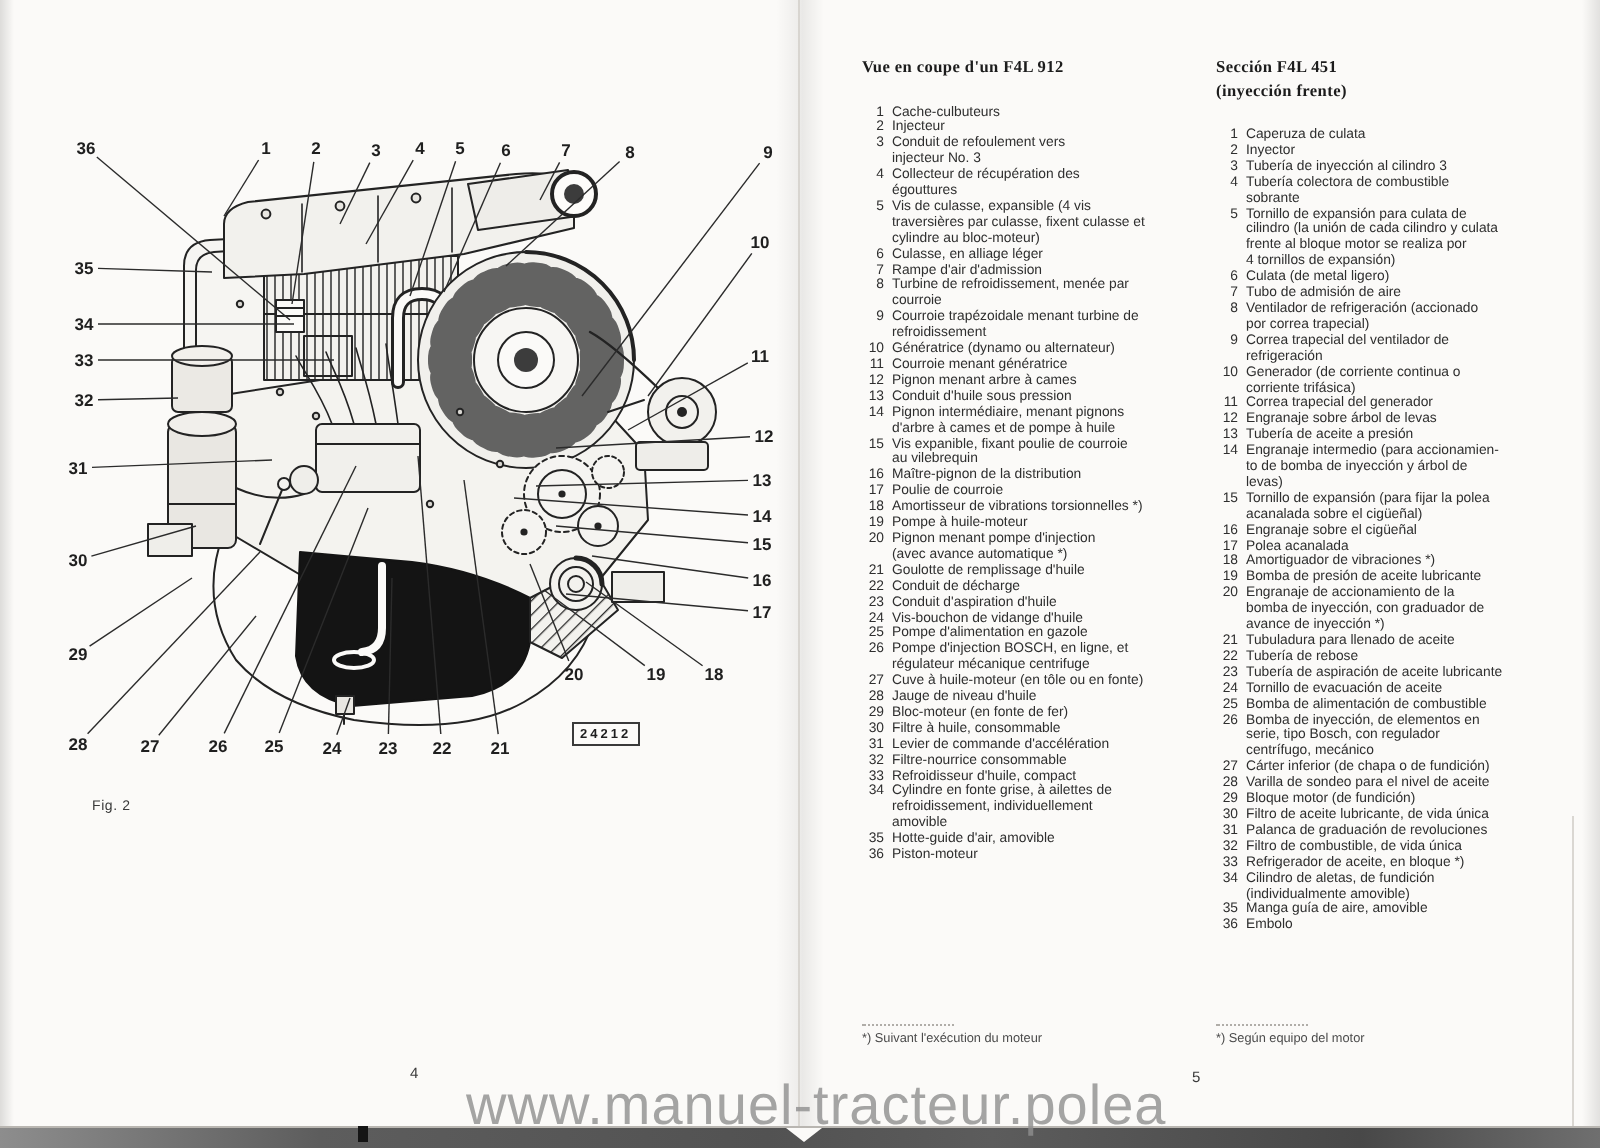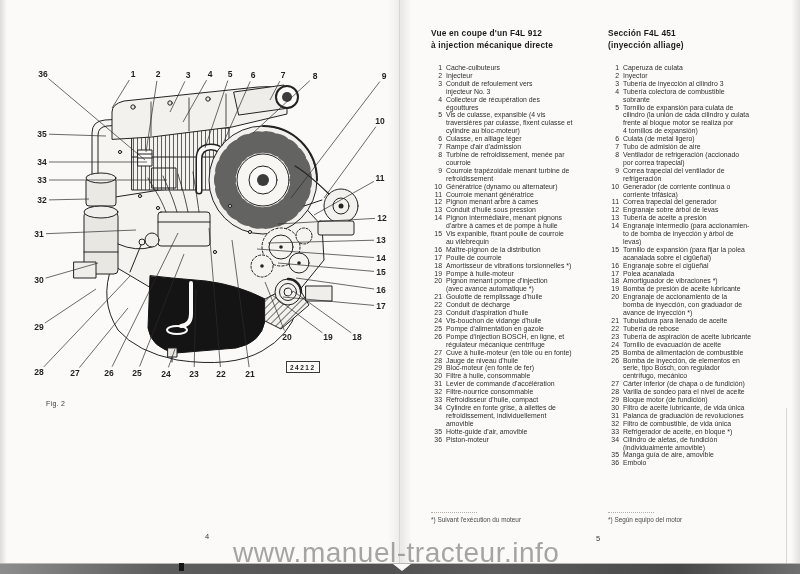--- a/index.html
+++ b/index.html
@@ -28,21 +28,21 @@
   .fig-label{position:absolute;left:46px;top:400px;font-size:7px;letter-spacing:.3px;color:#3a3a3a;}
   .plate{position:absolute;left:286px;top:361px;border:1px solid #3a3a3a;background:#fcfbf9;
     font-size:6.5px;font-weight:bold;letter-spacing:1.5px;padding:2px 3px 1px;color:#1e1e1e;}
   .pageno{position:absolute;font-size:7.5px;color:#3a3a3a;}
   #pn-left{left:205px;top:532px;}
   #pn-right{left:596px;top:534px;}
   
   .col{position:absolute;top:28px;color:#2e2e2e;}
   #col-fr{left:431px;width:170px;}
   #col-es{left:608px;width:184px;}
-  .col-title{font-size:8.3px;line-height:11.5px;font-weight:bold;color:#1c1c1c;letter-spacing:.2px;margin:0 0 13px 0;}
+  .col-title{font-size:8.3px;line-height:11.5px;font-weight:bold;color:#1c1c1c;letter-spacing:.2px;margin:0 0 13px 0;font-family:Liberation Serif, serif;}
   .col-title span{display:block;}
   .plist{font-size:6.9px;line-height:7.9px;}
   .plist .item{display:flex;align-items:flex-start;}
   .plist .num{flex:none;width:11px;text-align:right;margin-right:4px;}
   .plist .txt{white-space:pre-line;}
   .footnote{position:absolute;top:512px;font-size:6.4px;color:#4a4a4a;}
   #fn-fr{left:431px;} #fn-es{left:608px;}
   .footnote::before{content:"";display:block;width:46px;border-top:1px dotted #b0ada8;margin-bottom:3px;}
   
   .watermark{position:absolute;left:233px;top:537px;z-index:5;font-size:28px;letter-spacing:.5px;
@@ -236,21 +236,20 @@
       </g>
   </svg>
 
   <div class="fig-label">Fig. 2</div>
   <div class="plate">24212</div>
   <div class="pageno" id="pn-left">4</div>
 
   <div class="col" id="col-fr">
     <h2 class="col-title">
       <span>Vue en coupe d'un F4L 912</span>
-      <span>à injection mécanique directe</span>
     </h2>
     <div class="plist" id="fr-list">
         <div class="item">
           <span class="num">1</span>
           <span class="txt">Cache-culbuteurs</span>
         </div>
         <div class="item">
           <span class="num">2</span>
           <span class="txt">Injecteur</span>
         </div>
@@ -401,21 +400,21 @@
         <div class="item">
           <span class="num">36</span>
           <span class="txt">Piston-moteur</span>
         </div>
       </div>
   </div>
 
   <div class="col" id="col-es">
     <h2 class="col-title">
       <span>Sección F4L 451</span>
-      <span>(inyección alliage)</span>
+      <span>(inyección frente)</span>
     </h2>
     <div class="plist" id="es-list">
         <div class="item">
           <span class="num">1</span>
           <span class="txt">Caperuza de culata</span>
         </div>
         <div class="item">
           <span class="num">2</span>
           <span class="txt">Inyector</span>
         </div>
@@ -578,14 +577,14 @@
   <div class="pageno" id="pn-right">5</div>
 
   <div class="gutter-shadow"></div>
   <div class="gutter-line"></div>
   <div class="right-page-edge"></div>
   <div class="edge-left"></div>
   <div class="edge-right"></div>
   <div class="bottom-band"></div>
   <div class="scan-mark"></div>
 
-  <div class="watermark">www.manuel-tracteur.info</div>
+  <div class="watermark">www.manuel-tracteur.polea</div>
 </div>
 
 </body></html>

